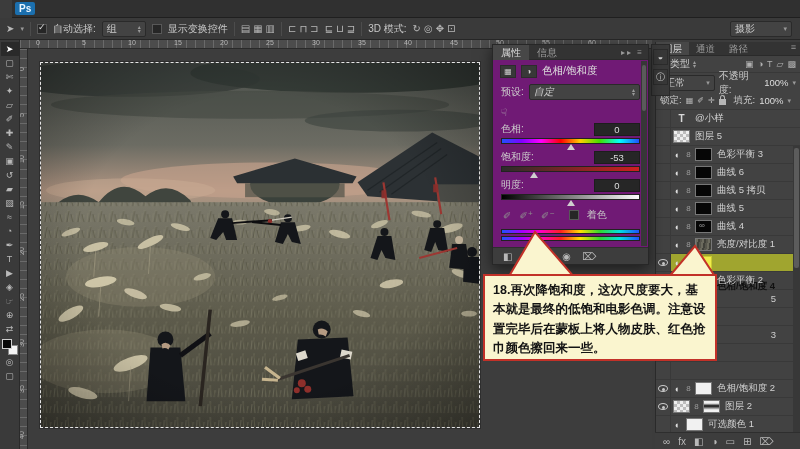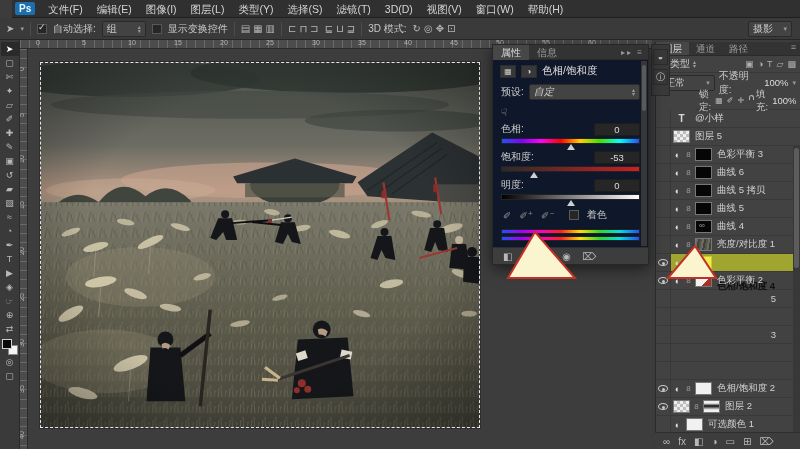--- a/index.html
+++ b/index.html
@@ -24,21 +24,21 @@
   .ob-icon { color:#b8b8b8; font-size:10px; }
   .vsep { width:1px; height:14px; background:#4c4c4c; }
   .cb { width:10px; height:10px; background:#262626; border:1px solid #585858; display:inline-block;
     position:relative; }
   .cb.checked::after { content:"✓"; position:absolute; left:0; top:-3px; color:#ddd; font-size:9px; }
   .sel-box { background:#434343; border:1px solid #2a2a2a; border-radius:2px; color:#ccc; font-size:10px;
     display:flex; align-items:center; gap:4px; padding:1px 4px; height:16px; }
   .updn { display:inline-flex; flex-direction:column; line-height:4px; font-size:6px; color:#999; }
   .ddarrow { font-size:7px; color:#999; }
   .icon-group { display:flex; gap:3px; }
-  .workspace { position:absolute; right:8px; top:21px; width:44px; }
+  .workspace { position:absolute; right:8px; top:21px; width:62px; }
 
   
   .hruler { position:absolute; left:20px; top:40px; width:632px; height:9px; background:#4c4c4c;
     border-bottom:1px solid #2a2a2a; z-index:8;
     background-image:repeating-linear-gradient(90deg,#6a6a6a 0 1px,transparent 1px 9.2px); }
   .hruler span { position:absolute; top:-1px; font-size:7px; color:#b5b5b5; }
   .vruler { position:absolute; left:20px; top:49px; width:8px; height:400px; background:#4c4c4c;
     border-right:1px solid #2a2a2a; z-index:8;
     background-image:repeating-linear-gradient(180deg,#6a6a6a 0 1px,transparent 1px 9.2px); }
   .vruler span { position:absolute; left:0px; font-size:7px; color:#b5b5b5; transform:rotate(-90deg);
@@ -55,21 +55,21 @@
   .fg { position:absolute; left:0; top:0; width:10px; height:10px; background:#090909; border:1px solid #cfcfcf; z-index:2;}
   .bg { position:absolute; right:0; bottom:0; width:10px; height:10px; background:#f4f4f4; border:1px solid #8a8a8a; }
 
   
   .canvas { position:absolute; left:28px; top:49px; width:624px; height:400px; background:#3d3d3d; z-index:1; }
   .photo { position:absolute; left:12px; top:13px; width:440px; height:366px;
     border:1px dashed #e6e6e6; outline:1px solid #2e2e2e; }
   .photo svg { display:block; width:100%; height:100%; }
 
   
-  .props { position:absolute; left:492px; top:44px; width:157px; height:221px; background:#0f172a;
+  .props { position:absolute; left:492px; top:44px; width:157px; height:221px; background:#701a75;
     border:1px solid #272727; box-shadow:0 4px 14px rgba(0,0,0,.55); z-index:20; font-size:10px; color:#ccc; }
   .props-tabs { display:flex; align-items:center; height:15px; background:#333; border-bottom:1px solid #2a2a2a; }
   .ptab { padding:0 8px; line-height:15px; font-size:10px; color:#9d9d9d; }
   .ptab.active { background:#474747; color:#ddd; }
   .ptab-icons { margin-left:auto; color:#9a9a9a; font-size:8px; padding-right:4px; letter-spacing:2px; }
   .props-head { display:flex; align-items:center; gap:5px; height:22px; padding:0 7px; }
   .mini-btn { width:16px; height:13px; background:#383838; border:1px solid #2c2c2c; color:#cfcfcf;
     font-size:8px; display:flex; align-items:center; justify-content:center; }
   .prow { display:flex; align-items:center; gap:5px; padding:2px 8px; height:20px; }
   .prow .grow-sel { flex:1;font-style:italic; }
@@ -102,21 +102,21 @@
     border-left:1px solid #2a2a2a; z-index:10; font-size:10px; color:#ccc; }
   .ltabs { display:flex; height:14px; background:#333; border-bottom:1px solid #2a2a2a; }
   .ltab { padding:0 7px; line-height:14px; font-size:9.5px; color:#9c9c9c; }
   .ltab.active { background:#474747; color:#ddd; }
   .ltab-menu { margin-left:auto; color:#999; padding-right:4px; font-size:9px; }
   .lfilter { display:flex; align-items:center; gap:3px; height:17px; padding:0 4px; border-bottom:1px solid #383838; }
   .mag { position:relative; width:7px; height:7px; border:1px solid #aaa; border-radius:50%; }
   .mag::after { content:""; position:absolute; left:5px; top:6px; width:4px; height:1px; background:#aaa; transform:rotate(40deg); }
   .lficons { margin-left:auto; display:flex; gap:4px; color:#b0b0b0; font-size:9px; }
   .lblend { display:flex; align-items:center; gap:4px; height:19px; padding:0 4px; }
-  .llock { display:flex; align-items:center; gap:4px; height:18px; padding:0 4px; border-bottom:1px solid #383838;margin-left:39px; }
+  .llock { display:flex; align-items:center; gap:4px; height:18px; padding:0 4px; border-bottom:1px solid #383838; }
   .lockicon { position:relative; width:7px; height:6px; background:#b5b5b5; margin-top:3px; display:inline-block; }
   .lockicon::before { content:""; position:absolute; left:1px; top:-4px; width:3px; height:4px;
     border:1px solid #b5b5b5; border-bottom:none; border-radius:3px 3px 0 0; }
   .small-num { font-size:9.5px; color:#ddd; }
 
   .llist { position:relative; height:328px; overflow:hidden; }
   .lrow { display:flex; align-items:center; height:18px; border-bottom:1px solid #393939; padding-right:2px; }
   .eyecell { width:15px; align-self:stretch; display:flex; align-items:center; justify-content:center;
     border-right:1px solid #393939; }
   .eye { position:relative; width:10px; height:7px; border:1px solid #c9c9c9; border-radius:50%; }
@@ -151,33 +151,20 @@
     border:2px solid #c23128; z-index:29; padding:5px 8px; color:#141414; font-size:12.5px;
     font-weight:bold; line-height:1.55; }
 </style>
 </head>
 <body>
 
 <div id="app">
 
   <div class="menubar">
     <span class="ps-logo">Ps</span>
-    <nav id="menus" style="display:flex;">
-        <span class="menu-item">文件(F)</span>
-        <span class="menu-item">编辑(E)</span>
-        <span class="menu-item">图像(I)</span>
-        <span class="menu-item">图层(L)</span>
-        <span class="menu-item">类型(Y)</span>
-        <span class="menu-item">选择(S)</span>
-        <span class="menu-item">滤镜(T)</span>
-        <span class="menu-item">3D(D)</span>
-        <span class="menu-item">视图(V)</span>
-        <span class="menu-item">窗口(W)</span>
-        <span class="menu-item">帮助(H)</span>
-      </nav>
   </div>
 
   <div class="optionsbar">
     <span class="ob-icon">➤</span>
     <span class="ddarrow">▾</span>
     <span class="vsep"></span>
     <span class="cb checked"></span>
     <span class="ob-text">自动选择:</span>
     <div class="sel-box" style="width:44px;">
       <span>组</span>
@@ -642,14 +629,17 @@
       <span class="ob-icon">◑</span>
       <span class="ob-icon">▭</span>
       <span class="ob-icon">⊞</span>
       <span class="ob-icon">⌦</span>
     </div>
 
   <svg class="pointer-svg" viewBox="0 0 250 85">
     <path d="M28,83 L55,37 L95,83 Z" fill="#faf5cf" stroke="#c23128" stroke-width="2"></path>
     <path d="M188,83 L215,51 L236,83 Z" fill="#faf5cf" stroke="#c23128" stroke-width="2"></path>
   </svg>
+  <div class="annotation">
+    <span>18.再次降饱和度，这次尺度要大，基本就是最终的低饱和电影色调。注意设置完毕后在蒙板上将人物皮肤、红色抢巾颜色擦回来一些。</span>
+  </div>
 
 </div>
 
 </body></html>

